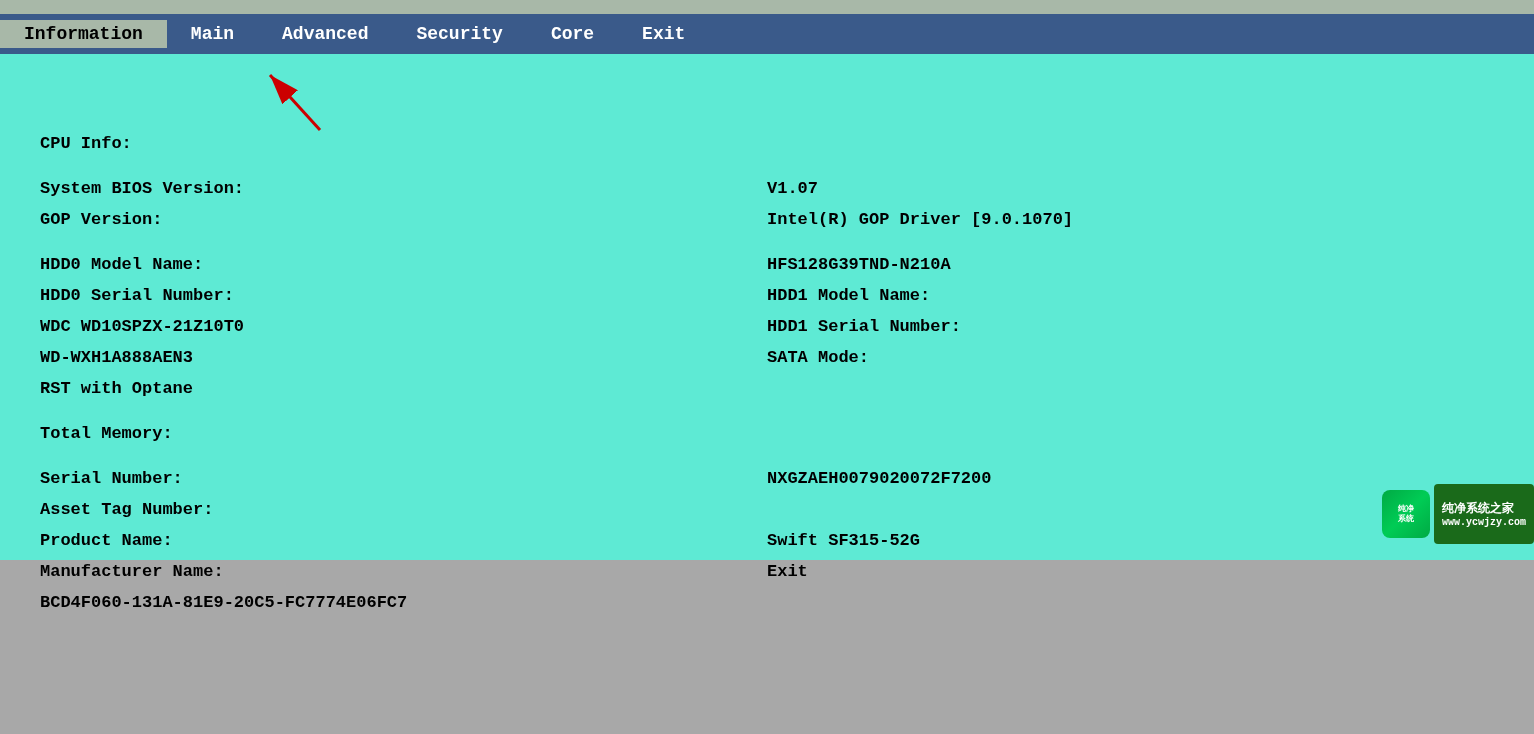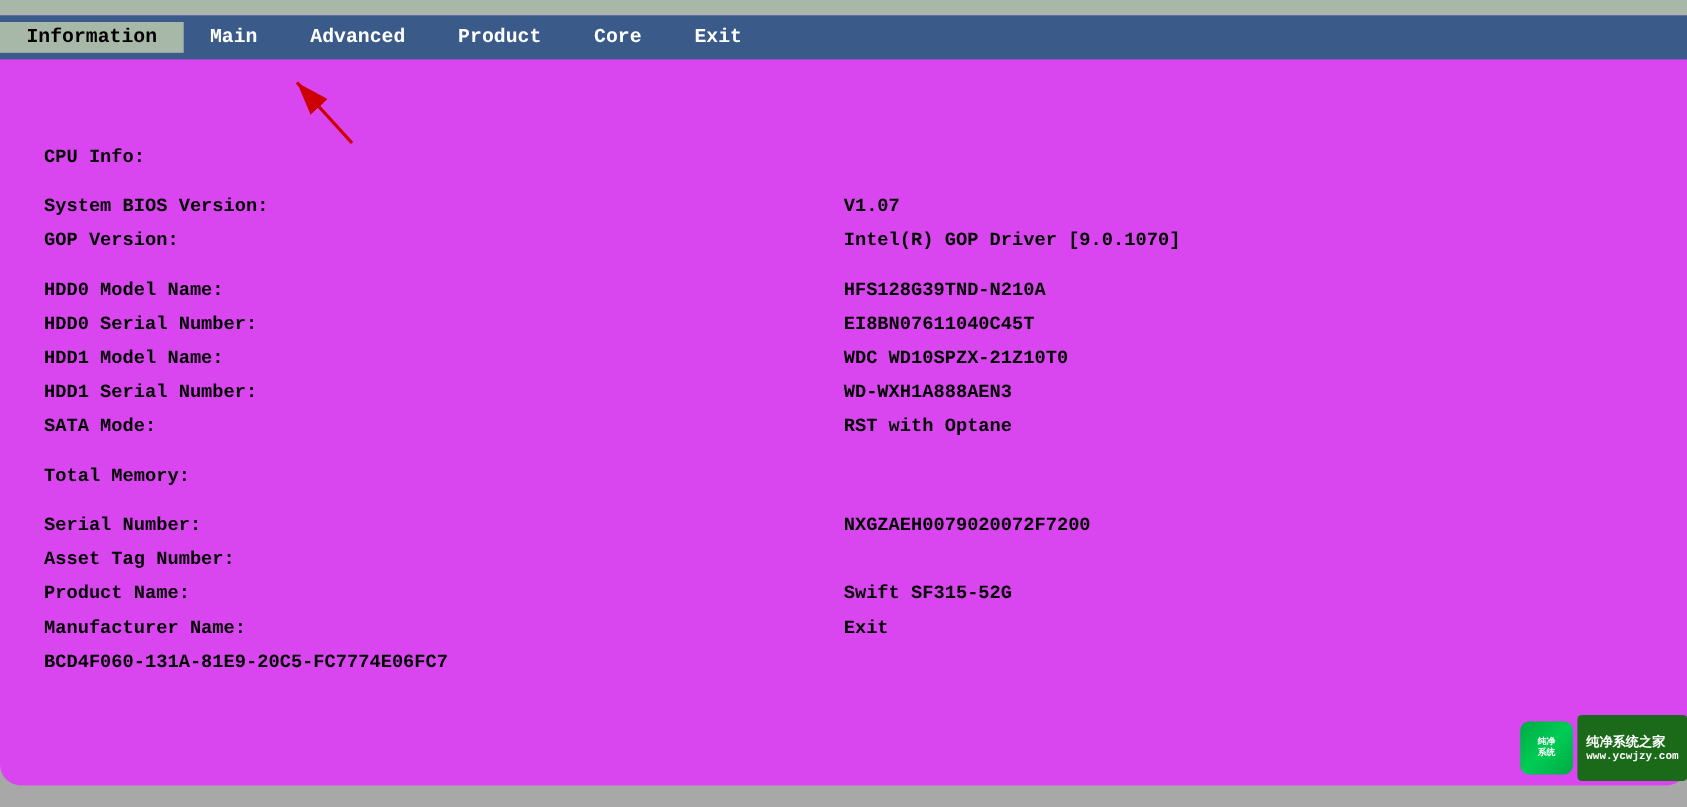--- a/index.html
+++ b/index.html
@@ -12,24 +12,23 @@
       width: 1534px;
       height: 734px;
       background-color: #a8a8a8;
       font-family: 'Courier New', Courier, monospace;
       overflow: hidden;
       position: relative;
     }
 
     .bios-screen {
       width: 1534px;
-      height: 714px;
-      background-color: #d946ef;
+      height: 560px;
+      background-color: #5eead4;
       position: relative;
-      border-radius: 19px;
     }
 
     
     .title-bar {
       width: 100%;
       background-color: #a8b8a8;
       padding: 8px 0 6px 0;
       text-align: right;
       padding-right: 10px;
       font-size: 17px;
@@ -100,21 +99,21 @@
     }
 
     .arrow-svg {
       width: 120px;
       height: 80px;
     }
 
     
     .watermark {
       position: absolute;
-      bottom: 4px;
+      bottom: 16px;
       right: 0;
       display: flex;
       align-items: center;
       gap: 4px;
     }
 
     .watermark-logo {
       width: 48px;
       height: 48px;
       background: linear-gradient(135deg, #00aa44 0%, #00cc55 50%, #00aa44 100%);
@@ -142,21 +141,21 @@
 <div class="bios-screen">
 
   <div class="title-bar">
     <span></span>
   </div>
 
   <div class="nav-bar">
     <div class="nav-item active">Information</div>
     <div class="nav-item">Main</div>
     <div class="nav-item">Advanced</div>
-    <div class="nav-item">Product</div>
+    <div class="nav-item">Security</div>
     <div class="nav-item">Core</div>
     <div class="nav-item">Exit</div>
   </div>
 
   <div class="arrow-container">
     <svg class="arrow-svg" viewBox="0 0 120 80" xmlns="http://www.w3.org/2000/svg">
       <defs>
         <marker id="arrowhead" markerWidth="10" markerHeight="7" refX="10" refY="3.5" orient="auto">
           <polygon points="0 0, 10 3.5, 0 7" fill="#cc0000"></polygon>
         </marker>
@@ -169,21 +168,20 @@
   <div class="info-label">CPU Info:</div>
       <div class="info-spacer"></div>
       <div class="info-label">System BIOS Version:</div>
       <div class="info-value">V1.07</div>
       <div class="info-label">GOP Version:</div>
       <div class="info-value">Intel(R) GOP Driver [9.0.1070]</div>
       <div class="info-spacer"></div>
       <div class="info-label">HDD0 Model Name:</div>
       <div class="info-value">HFS128G39TND-N210A</div>
       <div class="info-label">HDD0 Serial Number:</div>
-      <div class="info-value">EI8BN07611040C45T</div>
       <div class="info-label">HDD1 Model Name:</div>
       <div class="info-value">WDC WD10SPZX-21Z10T0</div>
       <div class="info-label">HDD1 Serial Number:</div>
       <div class="info-value">WD-WXH1A888AEN3</div>
       <div class="info-label">SATA Mode:</div>
       <div class="info-value">RST with Optane</div>
       <div class="info-spacer"></div>
       <div class="info-label">Total Memory:</div>
       <div class="info-spacer"></div>
       <div class="info-label">Serial Number:</div>

